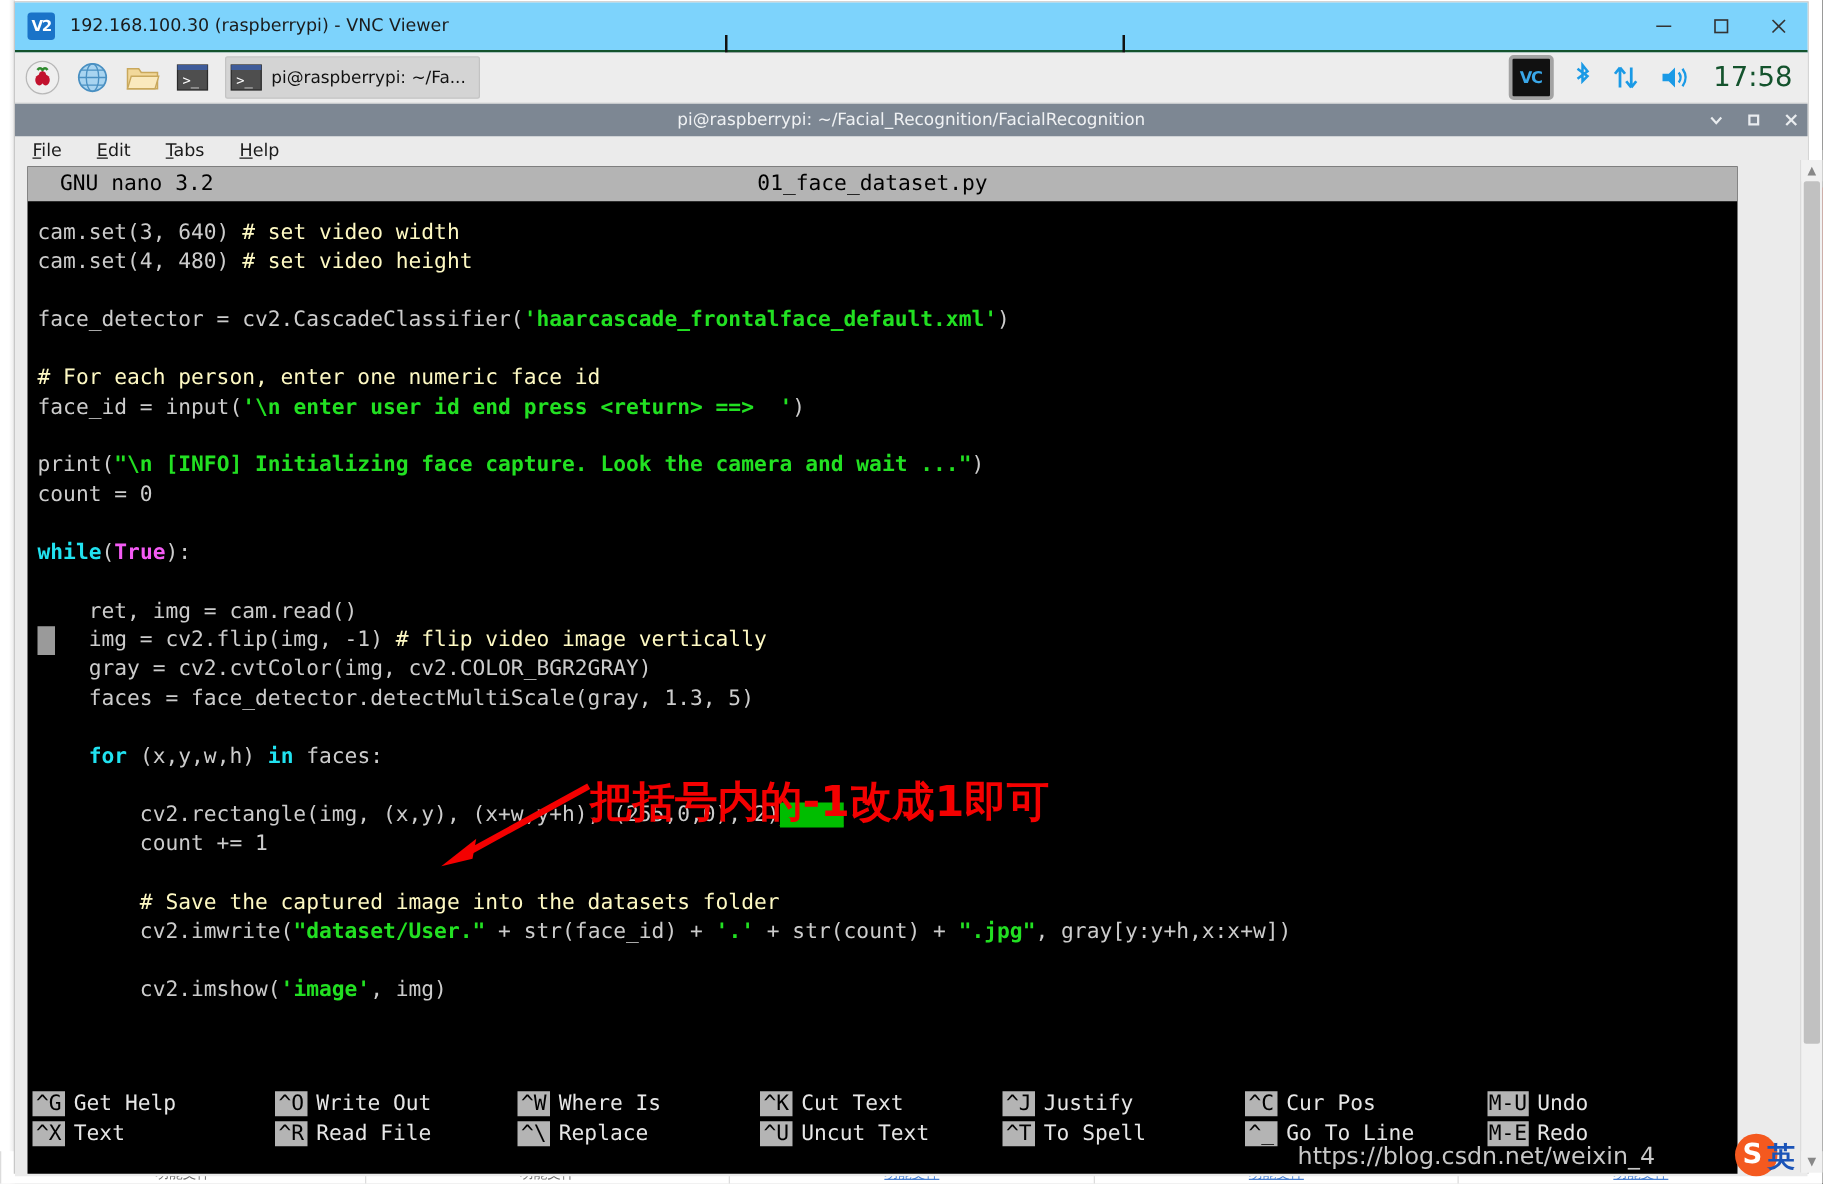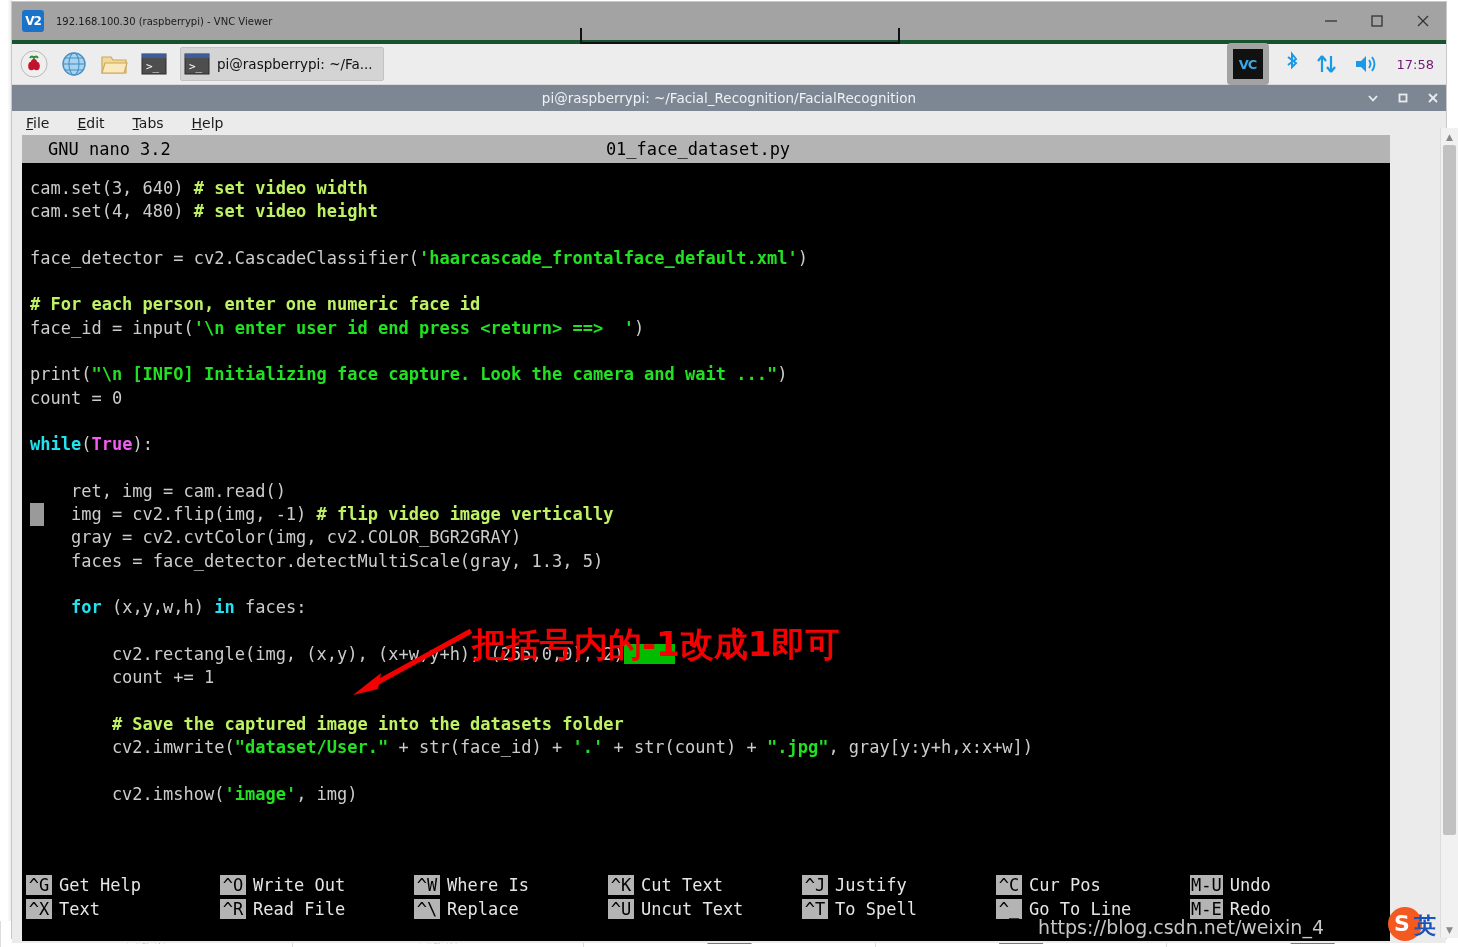--- a/index.html
+++ b/index.html
@@ -16,35 +16,35 @@
   #bg-bottom{position:absolute;left:0;bottom:0;width:1458px;height:26px;background:#ffffff;display:flex;align-items:flex-end;}
   .bg-cell{flex:1;border-left:1px solid #dcdcdc;height:26px;display:flex;align-items:flex-end;justify-content:center;padding-bottom:1px;box-sizing:border-box;}
   .bg-cell span{font-size:11px;color:#2b6ccc;text-decoration:underline;opacity:.85;}
   .bg-cell span.gray{color:#555;text-decoration:none;}
   #bg-right-col{position:absolute;right:0;top:120px;width:44px;height:760px;background:#ffffff;}
   .bg-right-line{height:26px;font-size:11px;color:#444;padding-left:2px;overflow:hidden;white-space:nowrap;}
   #bg-red-tab{position:absolute;right:0px;top:150px;width:14px;height:170px;background:#e8472c;color:#fff;font-size:11px;writing-mode:vertical-rl;text-align:center;padding-top:6px;box-sizing:border-box;}
 
   
   #vnc-window{position:absolute;left:12px;top:2px;width:1434px;height:936px;background:#ffffff;box-shadow:0 0 0 1px #c8c8c8;}
-  #vnc-titlebar{height:38px;background:#a3a3a3;display:flex;align-items:center;border-bottom:4px solid #14532d;}
+  #vnc-titlebar{height:38px;background:#7dd3fc;display:flex;align-items:center;border-bottom:2px solid #14532d;}
   #vnc-logo{width:22px;height:22px;margin-left:10px;background:#1a73c8;border-radius:3px;color:#fff;font-size:12px;font-weight:bold;display:flex;align-items:center;justify-content:center;letter-spacing:-1px;}
-  #vnc-title{margin-left:12px;font-size:10px;color:#1b1b1b;}
+  #vnc-title{margin-left:12px;font-size:14px;color:#1b1b1b;}
   #vnc-winbtns{margin-left:auto;display:flex;align-items:center;}
   .winbtn{width:46px;height:38px;display:flex;align-items:center;justify-content:center;color:#333;}
   .winbtn svg{display:block;}
 
   
   #pi-taskbar{height:40px;background:#ededed;display:flex;align-items:center;border-bottom:1px solid #d8d8d8;position:relative;}
   .tb-ico{width:36px;height:32px;margin-left:4px;display:flex;align-items:center;justify-content:center;border-radius:3px;}
   #pi-task-btn{height:32px;margin-left:8px;display:flex;align-items:center;background:#d4d4d4;border:1px solid #c3c3c3;padding:0 10px 0 2px;border-radius:2px;}
   #pi-task-btn .tb-label{font-size:13.5px;color:#111;margin-left:6px;}
   #pi-tray{position:absolute;right:8px;top:0;height:40px;display:flex;align-items:center;gap:14px;}
-  #tray-vnc{width:30px;height:30px;background:#111;border:6px solid #a3a3a3;border-radius:4px;color:#3aa7e8;font-weight:bold;font-size:13px;display:flex;align-items:center;justify-content:center;letter-spacing:-1px;}
-  #tray-clock{font-size:13px;color:#701a75;margin-left:4px;margin-right:4px;font-family:"DejaVu Sans","Liberation Sans",sans-serif;text-align:right;}
+  #tray-vnc{width:30px;height:30px;background:#111;border:3px solid #a3a3a3;border-radius:4px;color:#3aa7e8;font-weight:bold;font-size:13px;display:flex;align-items:center;justify-content:center;letter-spacing:-1px;}
+  #tray-clock{font-size:22px;color:#14532d;margin-left:4px;margin-right:4px;font-family:"DejaVu Sans","Liberation Sans",sans-serif;text-align:right;}
 
   
   #top-remnant{position:absolute;left:568px;top:26px;width:316px;height:14px;border:2px solid #111;border-top:none;background:transparent;}
 
   
   #term-window{position:relative;background:#ebebeb;height:858px;}
   #term-titlebar{height:26px;background:#7d8793;display:flex;align-items:center;justify-content:center;position:relative;}
   #term-title{color:#f0f2f4;font-size:13.5px;}
   #term-btns{position:absolute;right:6px;top:0;height:26px;display:flex;align-items:center;gap:16px;}
   .tbtn{color:#e9ecef;display:flex;align-items:center;justify-content:center;width:14px;height:14px;}
@@ -53,21 +53,21 @@
   .menu-item u{text-decoration:underline;}
 
   
   #nano{position:relative;background:#000000;height:806px;margin:0 0 0 10px;width:1368px;box-sizing:border-box;overflow:hidden;}
   #nano-header{background:#b4b4b4;color:#000;height:28px;line-height:28px;font-family:"DejaVu Sans Mono","Liberation Mono",monospace;font-size:17px;position:relative;}
   #nano-header .hdr-ver{position:absolute;left:26px;}
   #nano-header .hdr-file{position:absolute;left:0;right:16px;text-align:center;}
   #nano-body{position:relative;font-family:"DejaVu Sans Mono","Liberation Mono",monospace;font-size:17px;line-height:23.3px;padding-top:14px;height:688px;box-sizing:border-box;}
   .cline{white-space:pre;padding-left:8px;height:23.3px;}
   .c-plain{color:#cccccc;}
-  .c-comment{color:#bef264;font-weight:bold;}
+  .c-comment{color:#fef9c3;font-weight:normal;}
   .c-string{color:#22e022;font-weight:bold;}
   .c-kw{color:#21e2f0;font-weight:bold;}
   .c-const{color:#f45bf4;font-weight:bold;}
   .c-green-block{background:#00bd00;color:#00bd00;}
   #nano-cursor{position:absolute;left:8px;top:340px;width:14px;height:23px;background:#9a9a9a;}
   #nano-footer{position:absolute;left:0;bottom:0;width:100%;height:68px;color:#e0e0e0;font-family:"DejaVu Sans Mono","Liberation Mono",monospace;font-size:17px;}
   .foot-row{display:flex;height:24px;align-items:center;padding-left:4px;}
   .foot-cell{display:flex;align-items:center;width:194px;}
   .foot-key{background:#b4b4b4;color:#000;padding:0 1px;margin-right:7px;display:inline-block;min-width:24px;text-align:center;}
   .foot-lbl{color:#e6e6e6;white-space:pre;}

